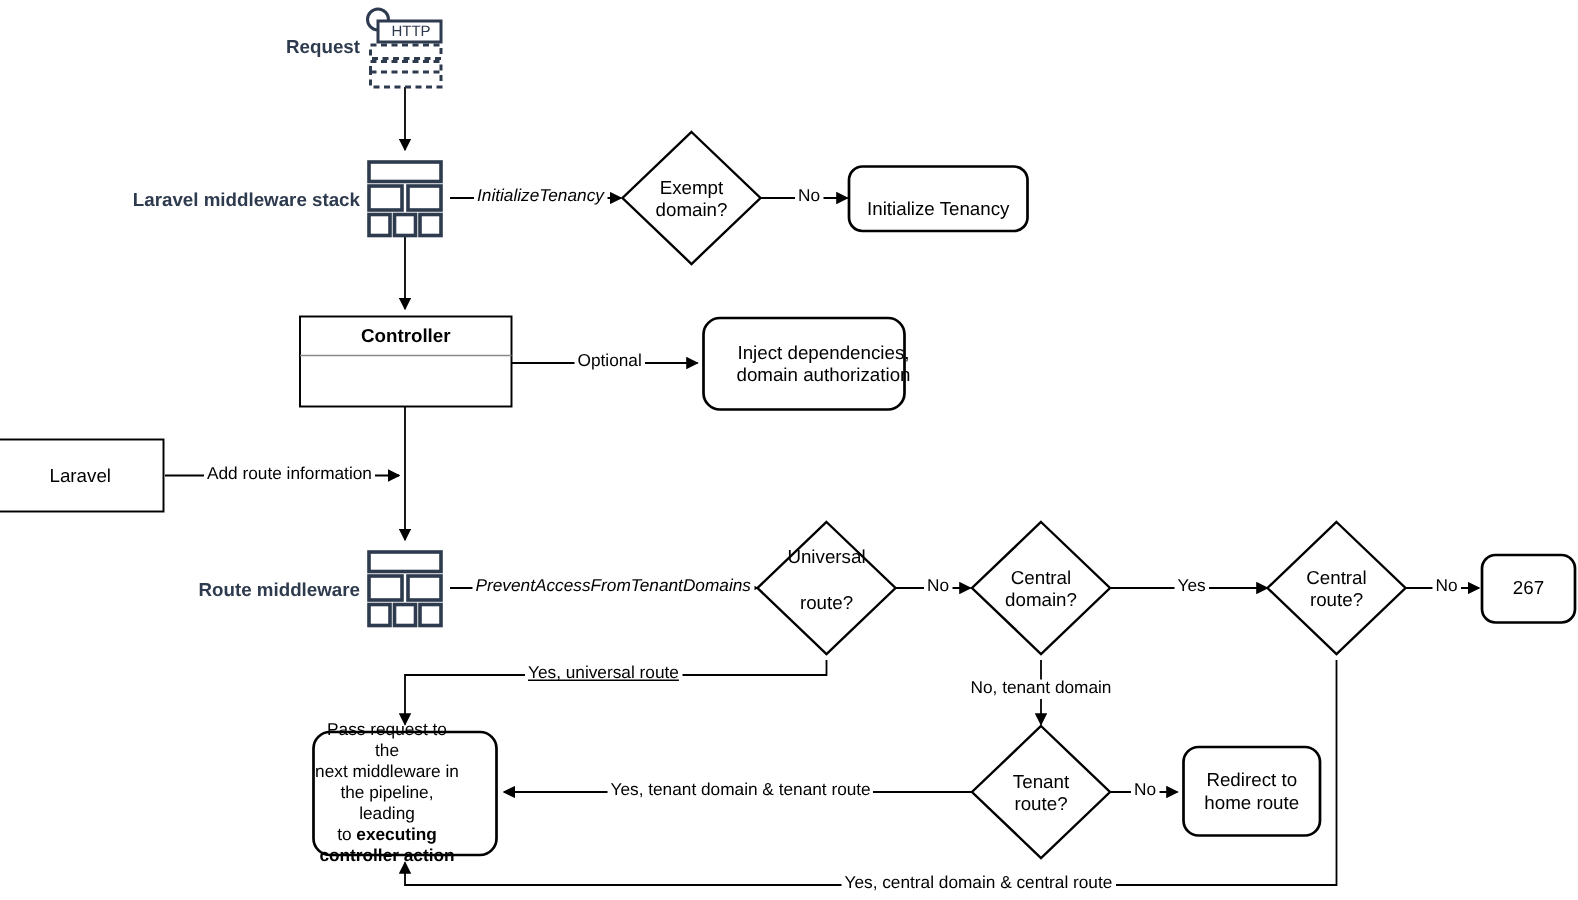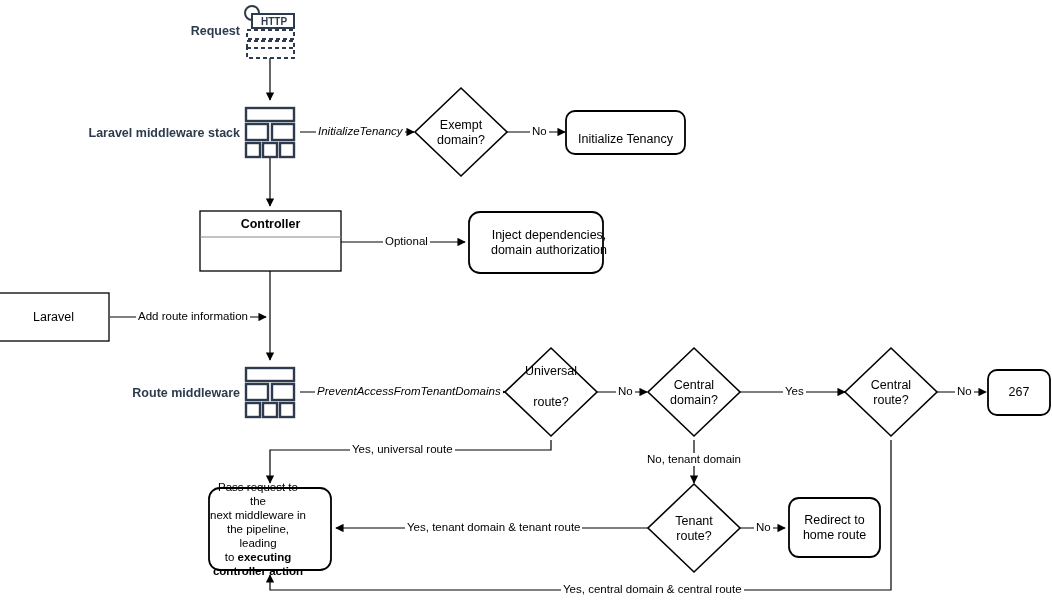--- a/index.html
+++ b/index.html
@@ -156,21 +156,21 @@
       <rect x="280" y="403" width="14" height="14"></rect>
     </g>
   </svg>
 
   <div class="side-label" style="left:140px; top:24px; width:100px;">Request</div>
 
   <div class="side-label" style="left:60px; top:126px; width:180px;">Laravel middleware stack</div>
 
   <div class="side-label" style="left:100px; top:386px; width:140px;">Route middleware</div>
 
-  <div class="node-text" style="left:254px; top:14px; width:40px; height:14px; font-size:10px; color:#2e3b4e;font-weight:bold;">HTTP</div>
+  <div class="node-text" style="left:254px; top:14px; width:40px; height:14px; font-size:10px; color:#2e3b4e;">HTTP</div>
 
   <div class="node-text" style="left:418px; top:110px; width:86px; height:46px; flex-direction:column;">
     <span>Exempt</span>
     <span>domain?</span>
   </div>
 
   <div class="node-text" style="left:566px; top:111px; width:119px; height:56px;border-radius:10px;">Initialize Tenancy</div>
 
   <div class="node-text bold" style="left:200px; top:211px; width:141px; height:26px;">Controller</div>
 
@@ -228,21 +228,21 @@
   <div class="edge-label" style="left:136px; top:310px;">Add route information</div>
 
   <div class="edge-label italic" style="left:315px; top:385px;">PreventAccessFromTenantDomains</div>
 
   <div class="edge-label" style="left:616px; top:385px;">No</div>
 
   <div class="edge-label" style="left:783px; top:385px;">Yes</div>
 
   <div class="edge-label" style="left:955px; top:385px;">No</div>
 
-  <div class="edge-label" style="left:350px; top:443px;">Yes, universal route</div>
+  <div class="edge-label" style="left:350px; top:443px;text-decoration:underline;">Yes, universal route</div>
 
   <div class="edge-label" style="left:645px; top:453px;">No, tenant domain</div>
 
   <div class="edge-label" style="left:754px; top:521px;">No</div>
 
   <div class="edge-label" style="left:405px; top:521px;">Yes, tenant domain &amp; tenant route</div>
 
   <div class="edge-label" style="left:561px; top:583px;">Yes, central domain &amp; central route</div>
 
 </div>

